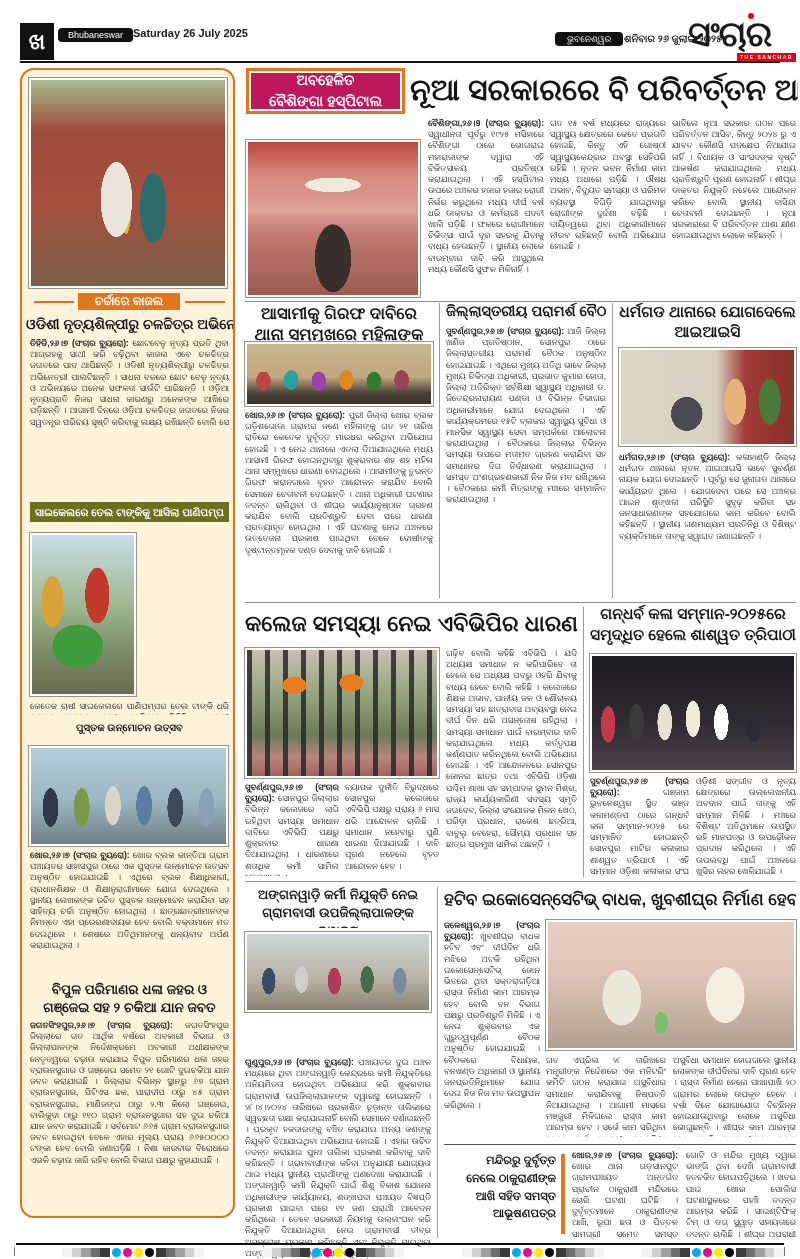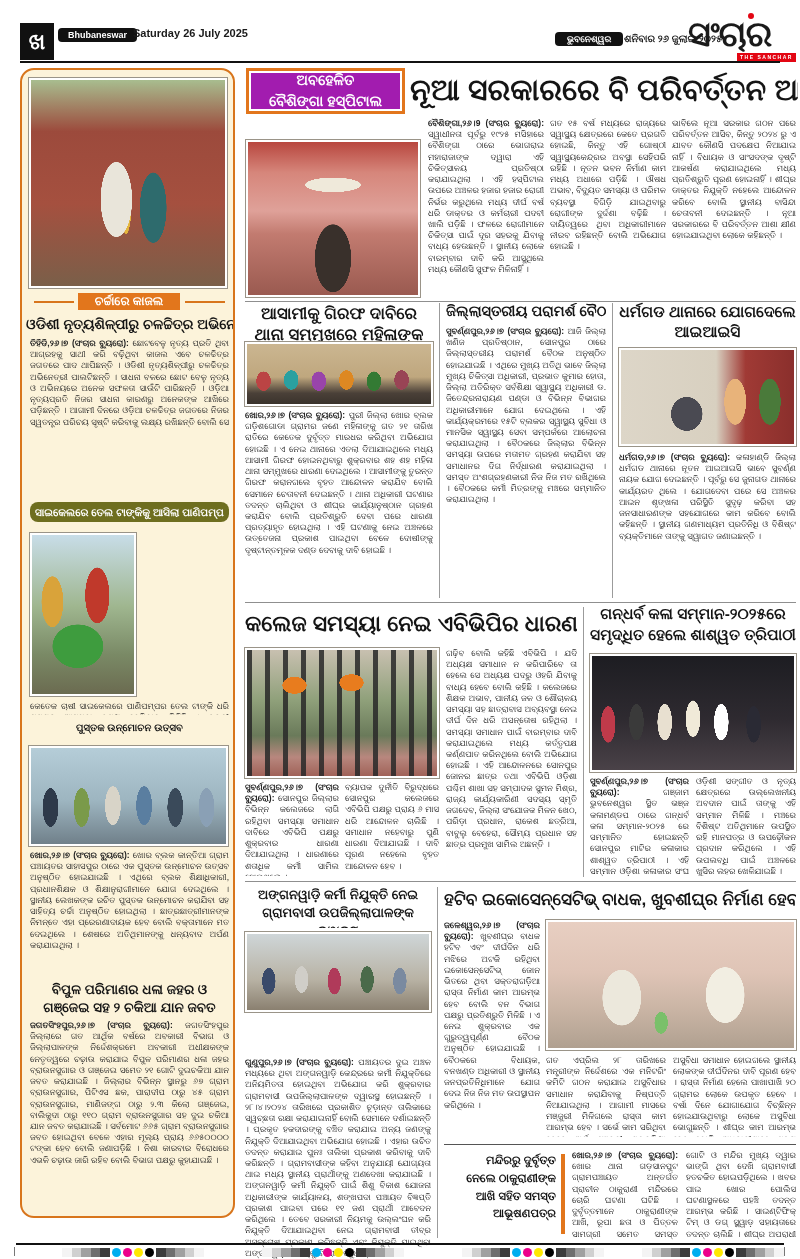--- a/index.html
+++ b/index.html
@@ -7,28 +7,28 @@
        font-family:"Liberation Sans","DejaVu Sans",sans-serif;color:#1a1a1a;overflow:hidden;}
   .abs{position:absolute;box-sizing:border-box;}
   .hl{font-weight:bold;color:#141414;}
   .center{text-align:center;}
   .nowrap{white-space:nowrap;overflow:hidden;}
   .bodytxt{font-size:8.5px;line-height:1.32;text-align:justify;color:#222;overflow:hidden;}
   .dl{font-weight:bold;}
   .photo{border:2px solid #fff;outline:1px solid #9a9488;}
   .sep-v{width:1px;background:#9b9b9b;}
   .sep-h{height:1px;background:#8f8f8f;}
-  .pill{background:#111;color:#fff;border-radius:4px;font-weight:bold;}
+  .pill{background:#111;color:#fff;border-radius:4px;font-weight:normal;}
   
   #sidebar{border:2px solid #d8751c;border-radius:14px;background:#fcf3da;}
   .kickline{height:2px;background:#d8751c;}
   .kicklbl{background:#e2761c;color:#fff;font-weight:bold;}
-  .olive{background:#6e6e1f;color:#fff;font-weight:bold;border-radius:8px;}
-  
-  #lead-kicker{background:#a21caf;color:#fff;box-shadow:inset 0 0 0 3px #e2761c, inset 0 0 0 5px #fff;}
+  .olive{background:#6e6e1f;color:#fff;font-weight:bold;border-radius:0;}
+  
+  #lead-kicker{background:#be185d;color:#fff;box-shadow:inset 0 0 0 3px #e2761c, inset 0 0 0 5px #fff;}
   
   .ph1{background:
     radial-gradient(ellipse 26px 62px at 44% 58%, #e9e5da 0 60%, transparent 61%),
     radial-gradient(ellipse 9px 50px at 49% 60%, #e3b43c 0 60%, transparent 61%),
     radial-gradient(ellipse 22px 58px at 63% 62%, #2e6b6d 0 60%, transparent 61%),
     linear-gradient(180deg,#a8bd8f 0%,#9c4a3c 25%,#a5503f 60%,#7a5f49 100%);}
   .ph2{background:
     radial-gradient(ellipse 18px 42px at 20% 42%, #d9a33a 0 60%, transparent 61%),
     radial-gradient(ellipse 20px 46px at 64% 38%, #c0392b 0 60%, transparent 61%),
     radial-gradient(ellipse 42px 36px at 45% 70%, #3e9c3e 0 60%, transparent 61%),

